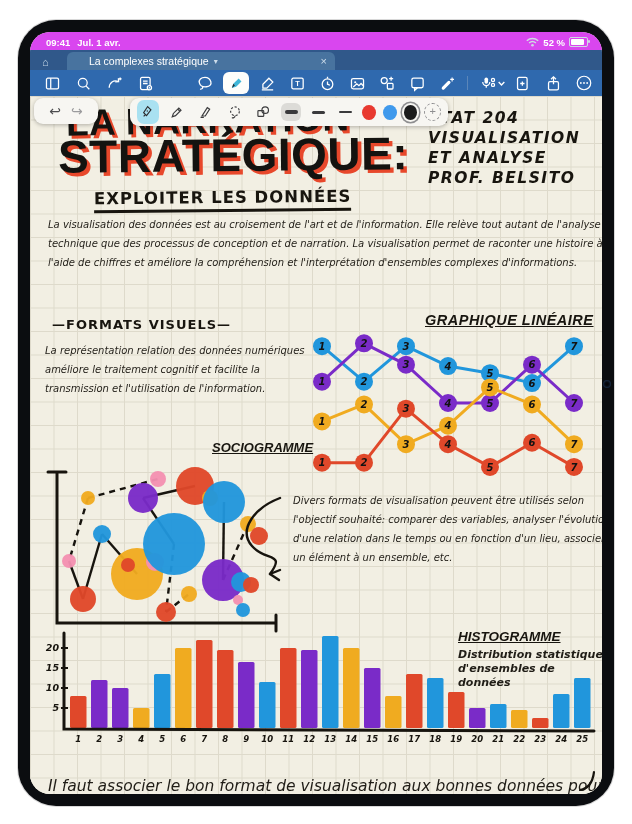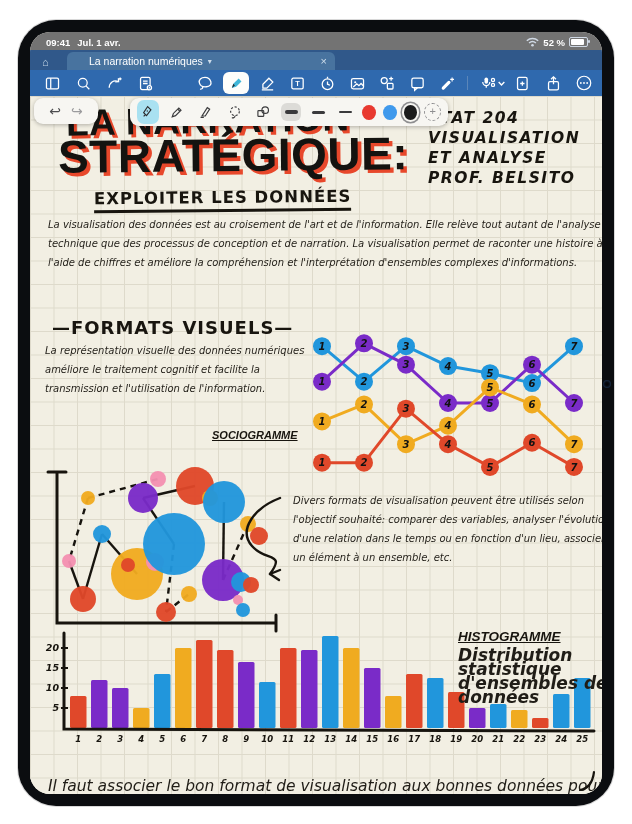--- a/index.html
+++ b/index.html
@@ -4,21 +4,21 @@
 <style>
   html,body{margin:0;padding:0;background:#fff;width:632px;height:824px;
     font-family:"Liberation Sans",sans-serif;-webkit-font-smoothing:antialiased;}
   .device{position:absolute;left:18px;top:20px;width:596px;height:786px;
     background:#0b0d10;border-radius:38px;box-shadow:0 0 0 1px #d8d8d8;}
   .camera{position:absolute;right:3px;top:360px;width:8px;height:8px;border-radius:50%;
     background:#05060a;box-shadow:inset 0 0 2px 1px #1b2f4a;}
   .screen{position:absolute;left:12px;top:12px;width:572px;height:762px;border-radius:20px;
     overflow:hidden;background:#f2efe3;}
   
-  .statusbar{height:16px;background:#737373;color:#fff;font-size:9.5px;display:flex;
+  .statusbar{height:16px;background:#d946ef;color:#fff;font-size:9.5px;display:flex;
     align-items:center;justify-content:space-between;padding:2px 14px 0 16px;}
   .statusbar .left{display:flex;gap:7px;font-weight:bold;}
   .statusbar .right{display:flex;align-items:center;gap:4px;font-weight:bold;}
   .batt{width:17px;height:8px;border:1px solid #cfd8e4;border-radius:2px;position:relative;}
   .batt i{position:absolute;left:1px;top:1px;bottom:1px;width:13px;background:#fff;border-radius:1px;}
   .batt:after{content:"";position:absolute;right:-3px;top:2px;width:2px;height:3px;background:#cfd8e4;border-radius:1px;}
   .tabrow{height:20px;background:#30588a;display:flex;align-items:flex-end;color:#e8eef5;}
   .home{width:16px;margin:0 9px 2px 12px;font-size:11px;color:#bcd0e2;}
   .tabchip{width:268px;height:18px;background:#48739f;border-radius:6px 6px 0 0;display:flex;
     align-items:center;font-size:10.5px;color:#fff;padding:0 8px 0 22px;box-sizing:border-box;}
@@ -61,33 +61,33 @@
   .title1{position:absolute;left:36px;top:4px;font-size:37px;font-weight:800;letter-spacing:.5px;
     color:#141310;text-shadow:3px 3px 0 #e8482b;transform:rotate(-1.1deg);z-index:5;white-space:nowrap;}
   .title2{position:absolute;left:28px;top:32px;font-size:46px;font-weight:800;letter-spacing:.5px;
     color:#141310;text-shadow:3.5px 3.5px 0 #e8482b;transform:rotate(-.6deg);z-index:5;white-space:nowrap;}
   .subtitle{position:absolute;left:64px;top:92px;font-size:16.5px;font-weight:800;letter-spacing:1px;
     border-bottom:3px solid #18150f;padding-bottom:2px;transform:rotate(-.6deg);}
   .course{position:absolute;left:398px;top:12px;font-size:15.5px;font-weight:bold;letter-spacing:1.5px;
     white-space:pre-line;line-height:20px;color:#18150f;}
   .para{line-height:19px;font-size:10px;}
   .p1{position:absolute;left:18px;top:119px;width:556px;}
-  .fmt-head{position:absolute;left:22px;top:221px;font-size:18px;letter-spacing:1px;}
+  .fmt-head{position:absolute;left:22px;top:221px;font-size:13px;letter-spacing:1px;}
   .p2{position:absolute;left:15px;top:245px;width:278px;}
   .p3{position:absolute;left:263px;top:395px;width:318px;}
   .closing{position:absolute;left:18px;top:656px;width:560px;font-size:15.5px;line-height:21px;margin-top:24px;}
   .chart-title{font-weight:bold;font-style:italic;text-decoration:underline;color:#18150f;}
   .lc-title{position:absolute;left:395px;top:216px;font-size:14.5px;letter-spacing:.5px;z-index:6;}
   .lc-sub{position:absolute;left:358px;top:238px;width:190px;text-align:center;font-size:12.5px;
     font-weight:bold;line-height:15px;white-space:pre-line;z-index:6;}
-  .sg-title{position:absolute;left:182px;top:333px;font-size:11px;z-index:6;}
+  .sg-title{position:absolute;left:182px;top:344px;font-size:13px;z-index:6;}
   .sg-sub{position:absolute;left:170px;top:369px;width:128px;text-align:right;font-size:10.5px;
     font-weight:bold;line-height:12.5px;white-space:pre-line;z-index:6;}
   .hg-title{position:absolute;left:428px;top:533px;font-size:13.5px;z-index:6;}
-  .hg-sub{position:absolute;left:428px;top:552px;width:150px;font-size:17px;font-weight:bold;
+  .hg-sub{position:absolute;left:428px;top:552px;width:150px;font-size:11px;font-weight:bold;
     line-height:14px;white-space:pre-line;z-index:6;}
   .chart{position:absolute;z-index:4;}
   #line-chart-svg{left:278px;top:230px;}
   #sociogram-svg{left:10px;top:350px;}
   #histogram-svg{left:12px;top:534px;}
   .curl{position:absolute;right:4px;bottom:4px;z-index:7;}
 </style>
 </head>
 <body>
 
@@ -109,21 +109,21 @@
         <span>52 %</span>
         <span class="batt">
             <i></i>
           </span>
       </div>
     </div>
 
     <div class="tabrow">
       <span class="home">⌂</span>
       <div class="tabchip">
-        <span class="title">La narration numériques</span>
+        <span class="title">La complexes stratégique</span>
         <span class="chev">▾</span>
         <span class="close">×</span>
       </div>
     </div>
 
     <div class="toolbar">
       <div class="grp-left">
         <span class="tbtn">
           <svg width="17" height="17" viewBox="0 0 24 24" fill="none" stroke="#fff" stroke-width="1.8">
               <rect x="3.5" y="4.5" width="17" height="15" rx="2"></rect>
@@ -308,24 +308,25 @@
 
       <div class="title1">LA NARRATION</div>
       <div class="title2">STRATÉGIQUE:</div>
       <div class="subtitle caps">EXPLOITER LES DONNÉES</div>
       <div class="course hand">STAT 204
 VISUALISATION
 ET ANALYSE
 PROF. BELSITO</div>
       <div class="para hand p1">La visualisation des données est au croisement de l'art et de l'information. Elle relève tout autant de l'analyse technique que des processus de conception et de narration. La visualisation permet de raconter une histoire à l'aide de chiffres et améliore la compréhension et l'interprétation d'ensembles complexes d'informations.</div>
       <div class="fmt-head caps">—FORMATS VISUELS—</div>
-      <div class="para hand p2">La représentation visuelle des données numériques améliore le traitement cognitif et facilite la transmission et l'utilisation de l'information.</div>
+      <div class="para hand p2">La représentation relation des données numériques améliore le traitement cognitif et facilite la transmission et l'utilisation de l'information.</div>
       <div class="para hand p3">Divers formats de visualisation peuvent être utilisés selon l'objectif souhaité: comparer des variables, analyser l'évolution d'une relation dans le temps ou en fonction d'un lieu, associer un élément à un ensemble, etc.</div>
       <div class="closing hand">Il faut associer le bon format de visualisation aux bonnes données pour bien raconter une histoire.</div>
 
+      <div class="chart-title lc-title">GRAPHIQUE LINÉAIRE</div>
       <svg id="line-chart-svg" class="chart" width="282" height="160">
           <polyline points="14,20.200000000000003 56,55.7 98,20.200000000000003 140,40.08000000000001 182,47.18000000000001 224,57.120000000000005 266,20.200000000000003" fill="none" stroke="#2196dc" stroke-width="3" stroke-linejoin="round"></polyline>
           <polyline points="14,55.7 56,17.360000000000014 98,38.66 140,77 182,77 224,38.66 266,77" fill="none" stroke="#7a2bc8" stroke-width="3" stroke-linejoin="round"></polyline>
           <polyline points="14,95.46000000000001 56,78.42 98,118.18 140,99.72 182,61.38000000000001 224,78.42 266,118.18" fill="none" stroke="#f0ab20" stroke-width="3" stroke-linejoin="round"></polyline>
           <polyline points="14,136.64 56,136.64 98,82.68 140,118.18 182,140.9 224,116.75999999999999 266,140.9" fill="none" stroke="#e0482a" stroke-width="3" stroke-linejoin="round"></polyline>
           <circle cx="14" cy="20.200000000000003" r="9" fill="#2196dc"></circle>
           <text x="14" y="23.800000000000004" text-anchor="middle" font-size="10" font-weight="bold" font-style="italic" fill="#121212" font-family="DejaVu Sans,sans-serif">1</text>
           <circle cx="56" cy="55.7" r="9" fill="#2196dc"></circle>
           <text x="56" y="59.300000000000004" text-anchor="middle" font-size="10" font-weight="bold" font-style="italic" fill="#121212" font-family="DejaVu Sans,sans-serif">2</text>
           <circle cx="98" cy="20.200000000000003" r="9" fill="#2196dc"></circle>

